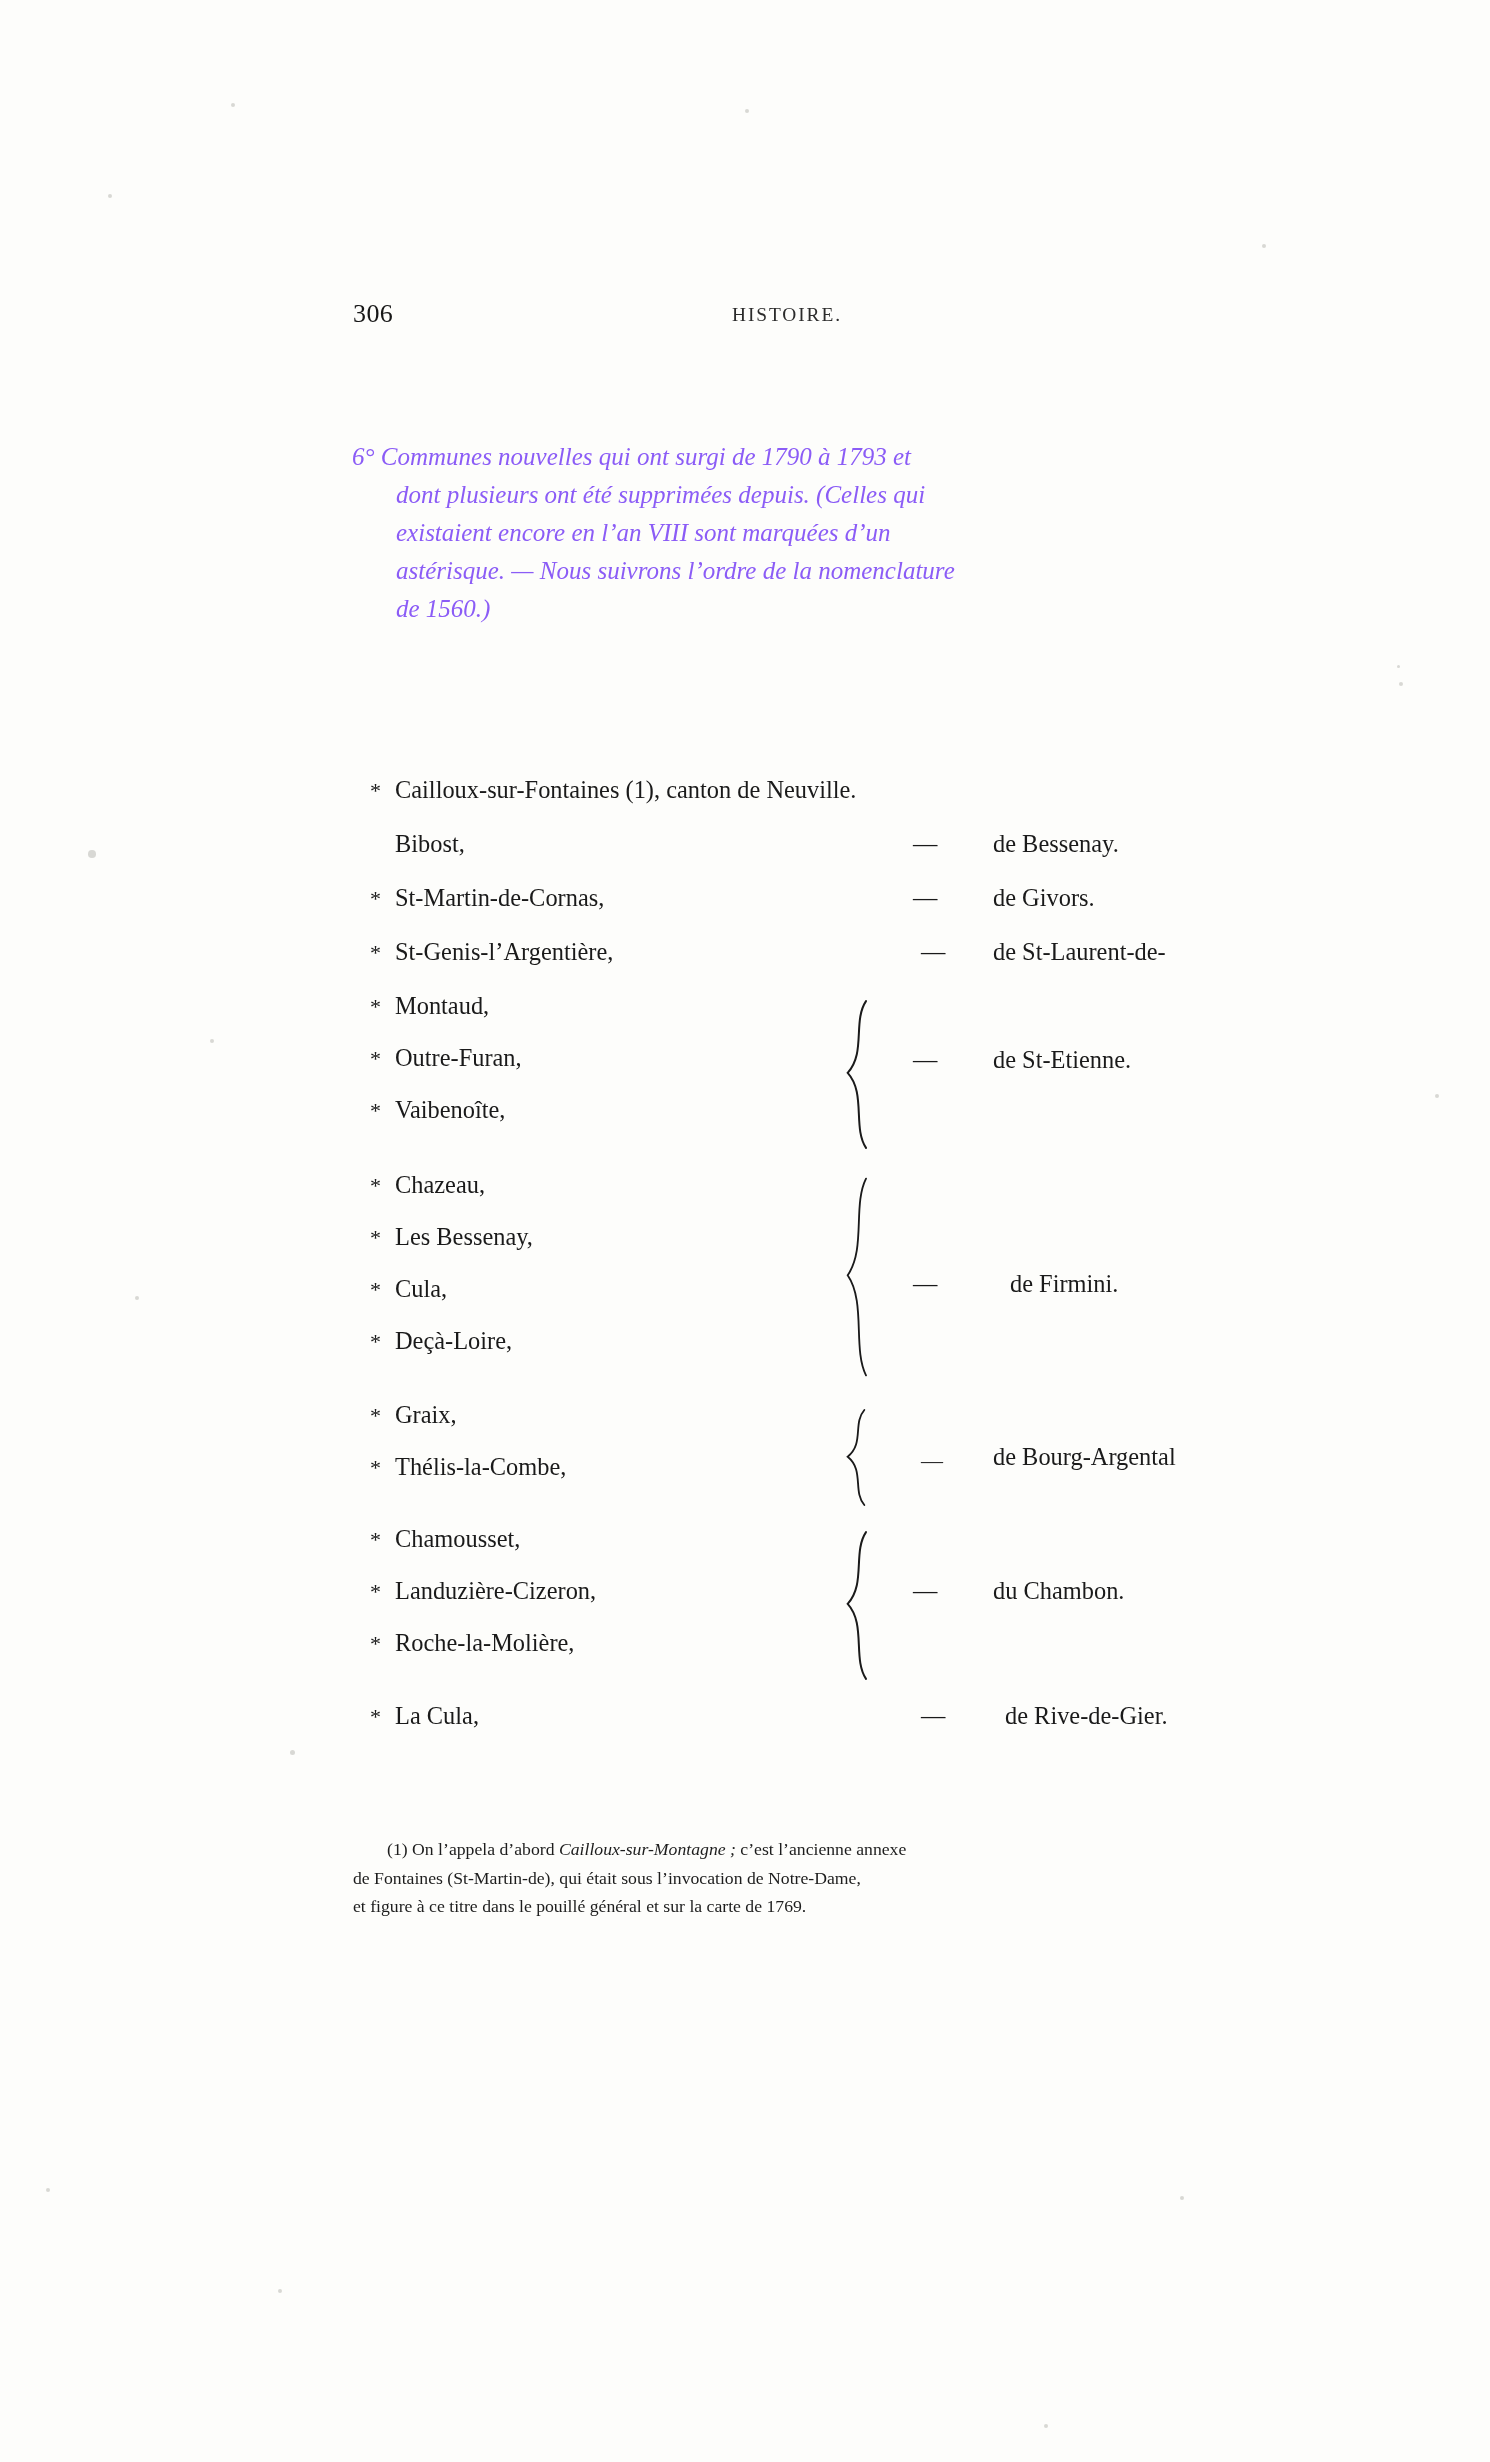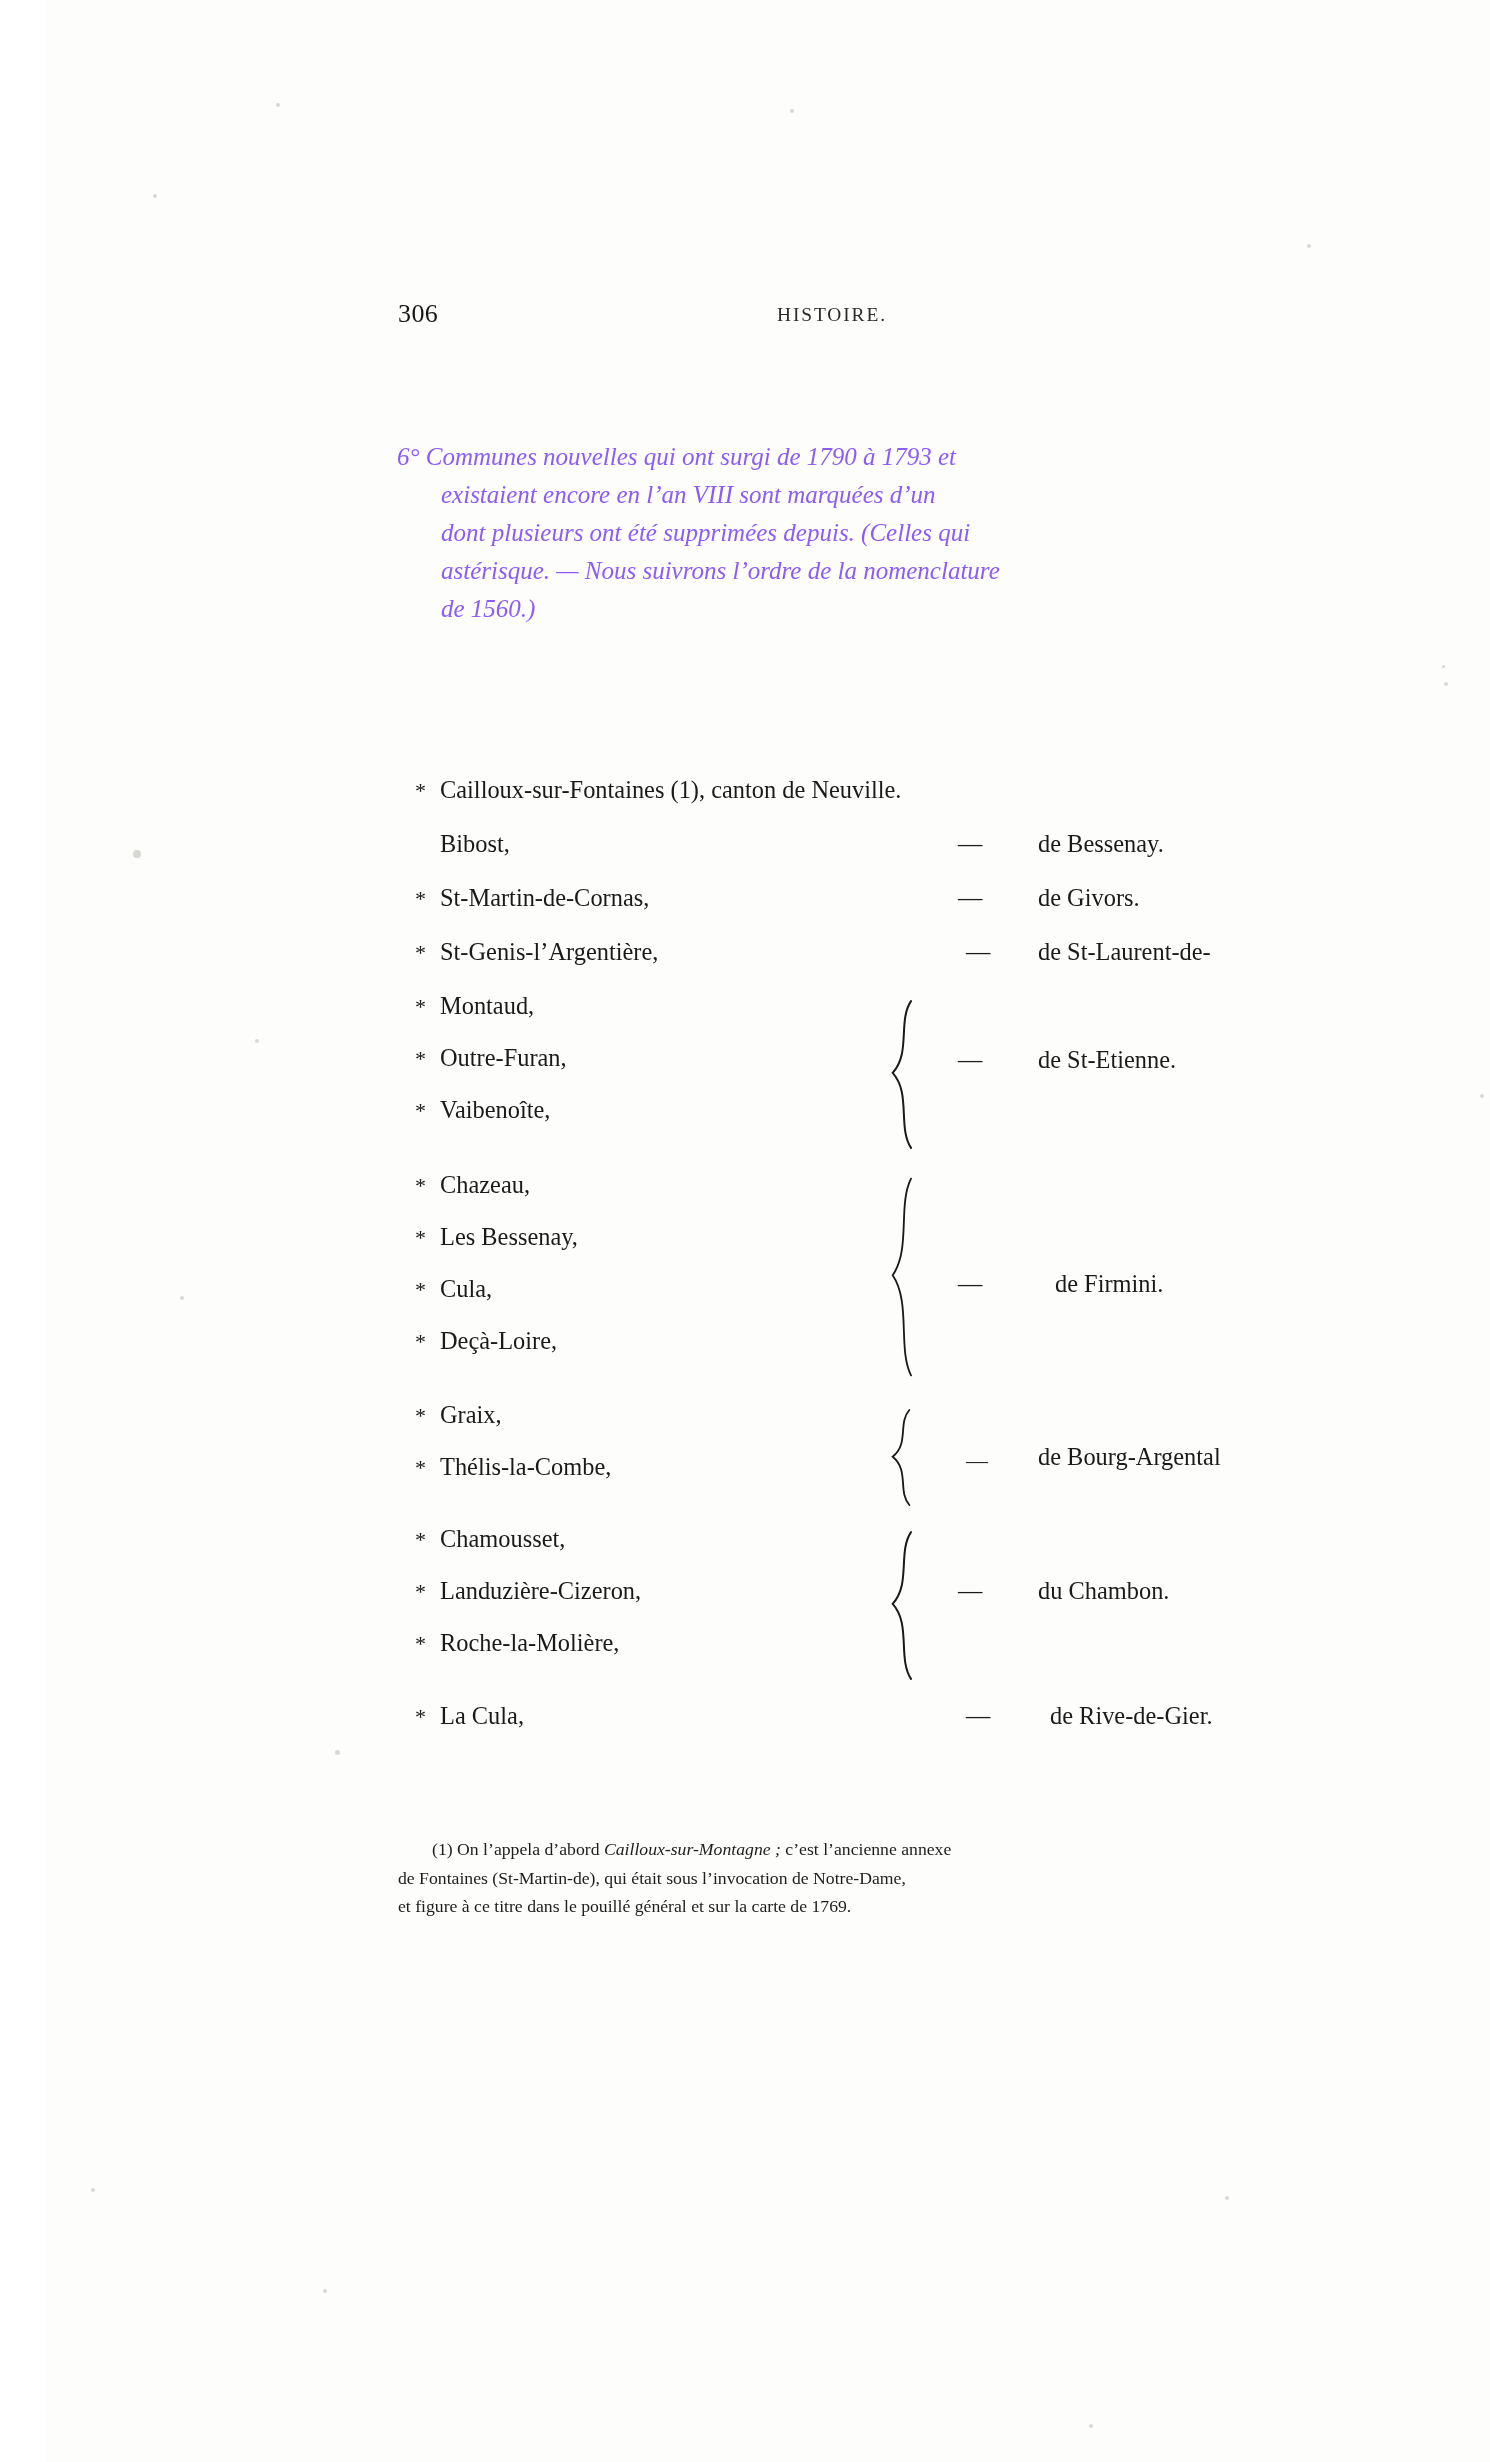--- a/index.html
+++ b/index.html
@@ -13,21 +13,20 @@
     position: relative;
     font-family: "Liberation Serif", serif;
     color: #1a1a1a;
     overflow: hidden;
   }
 
   .page {
     position: absolute;
     inset: 0;
     background: #fdfdfb;
-    margin-left: 45px;
   }
 
   
   .speck {
     position: absolute;
     background: #b9b9b4;
     border-radius: 50%;
     opacity: .55;
   }
 
@@ -183,22 +182,22 @@
   <div class="header">
     <div class="folio">306</div>
     <div class="running-head">HISTOIRE.</div>
   </div>
 
   <div class="intro">
     <span class="intro-line l1">
       <span class="lead">6°</span>
       <span>Communes nouvelles qui ont surgi  de 1790 à 1793 et</span>
     </span>
+    <span class="intro-line l2">dont plusieurs ont été supprimées depuis. (Celles qui</span>
     <span class="intro-line l3">existaient  encore  en  l’an  VIII  sont  marquées  d’un</span>
-    <span class="intro-line l2">dont plusieurs ont été supprimées depuis. (Celles qui</span>
     <span class="intro-line l4">astérisque. — Nous suivrons l’ordre de la nomenclature</span>
     <span class="intro-line l5">de 1560.)</span>
   </div>
 
   <div class="list">
 
     <div class="row firstline" style="height:54px;">
       <span class="star">*</span>
       <span class="name">Cailloux-sur-Fontaines (1), canton de Neuville.</span>
     </div>

